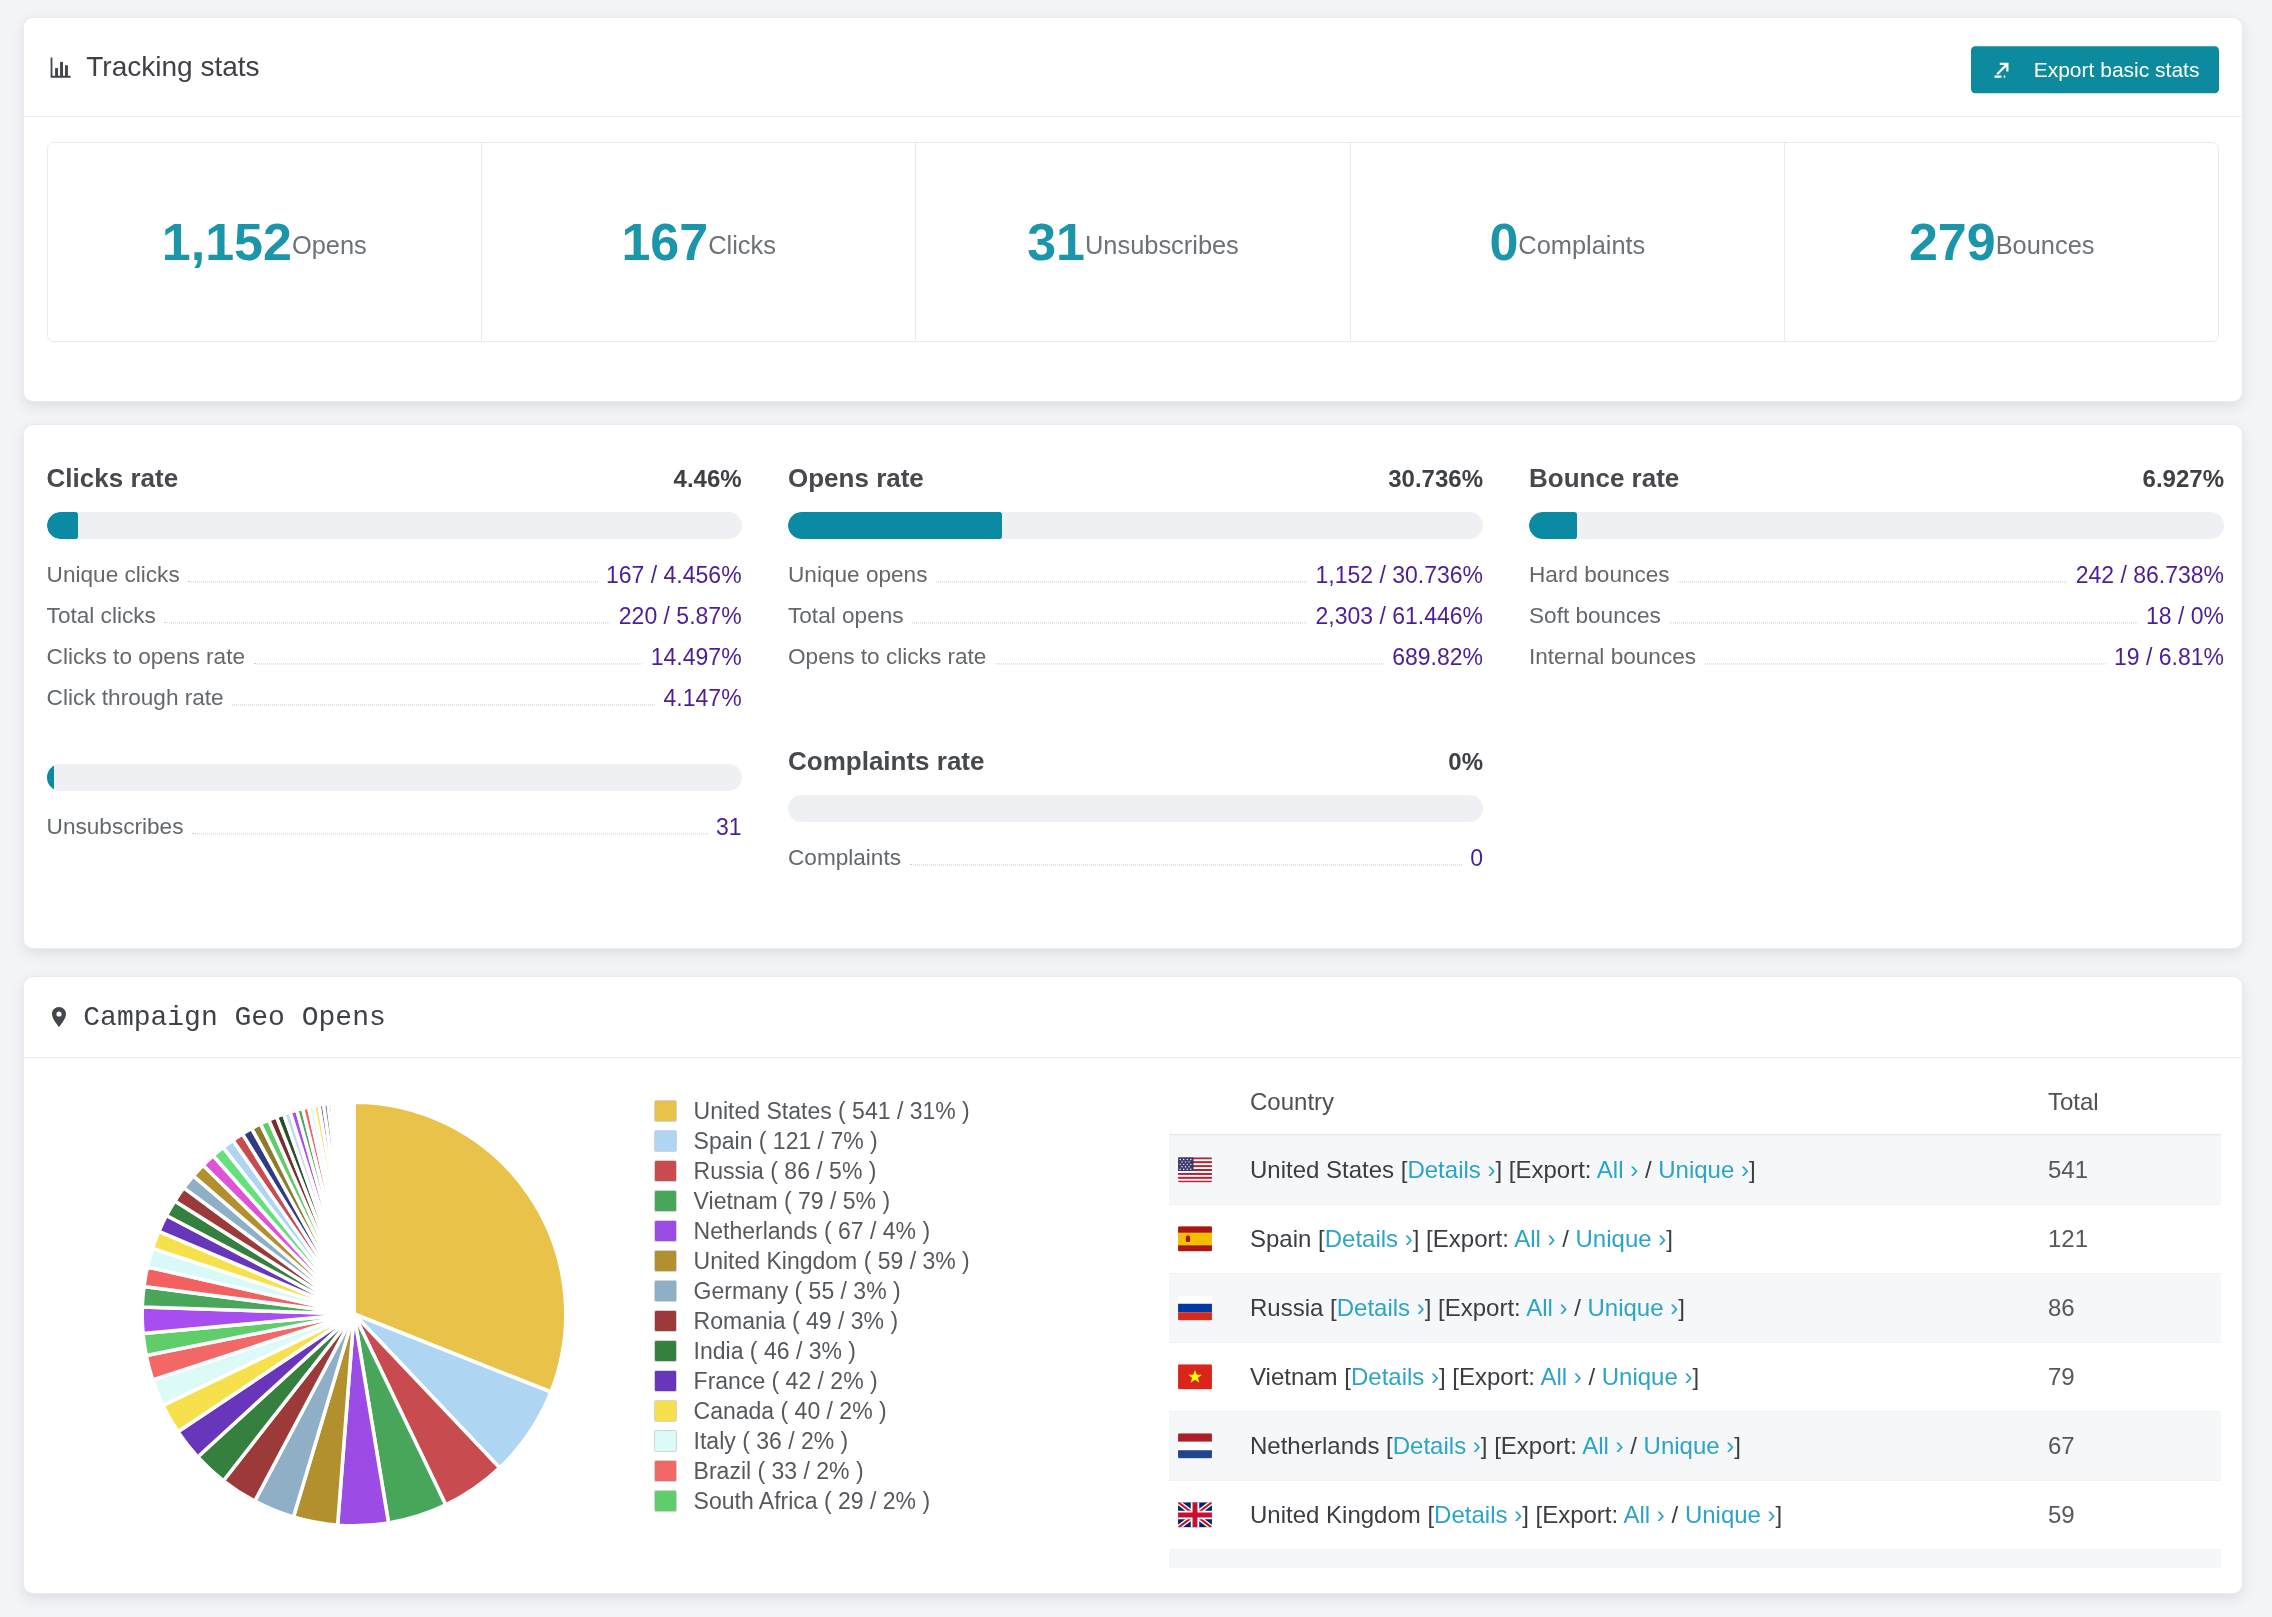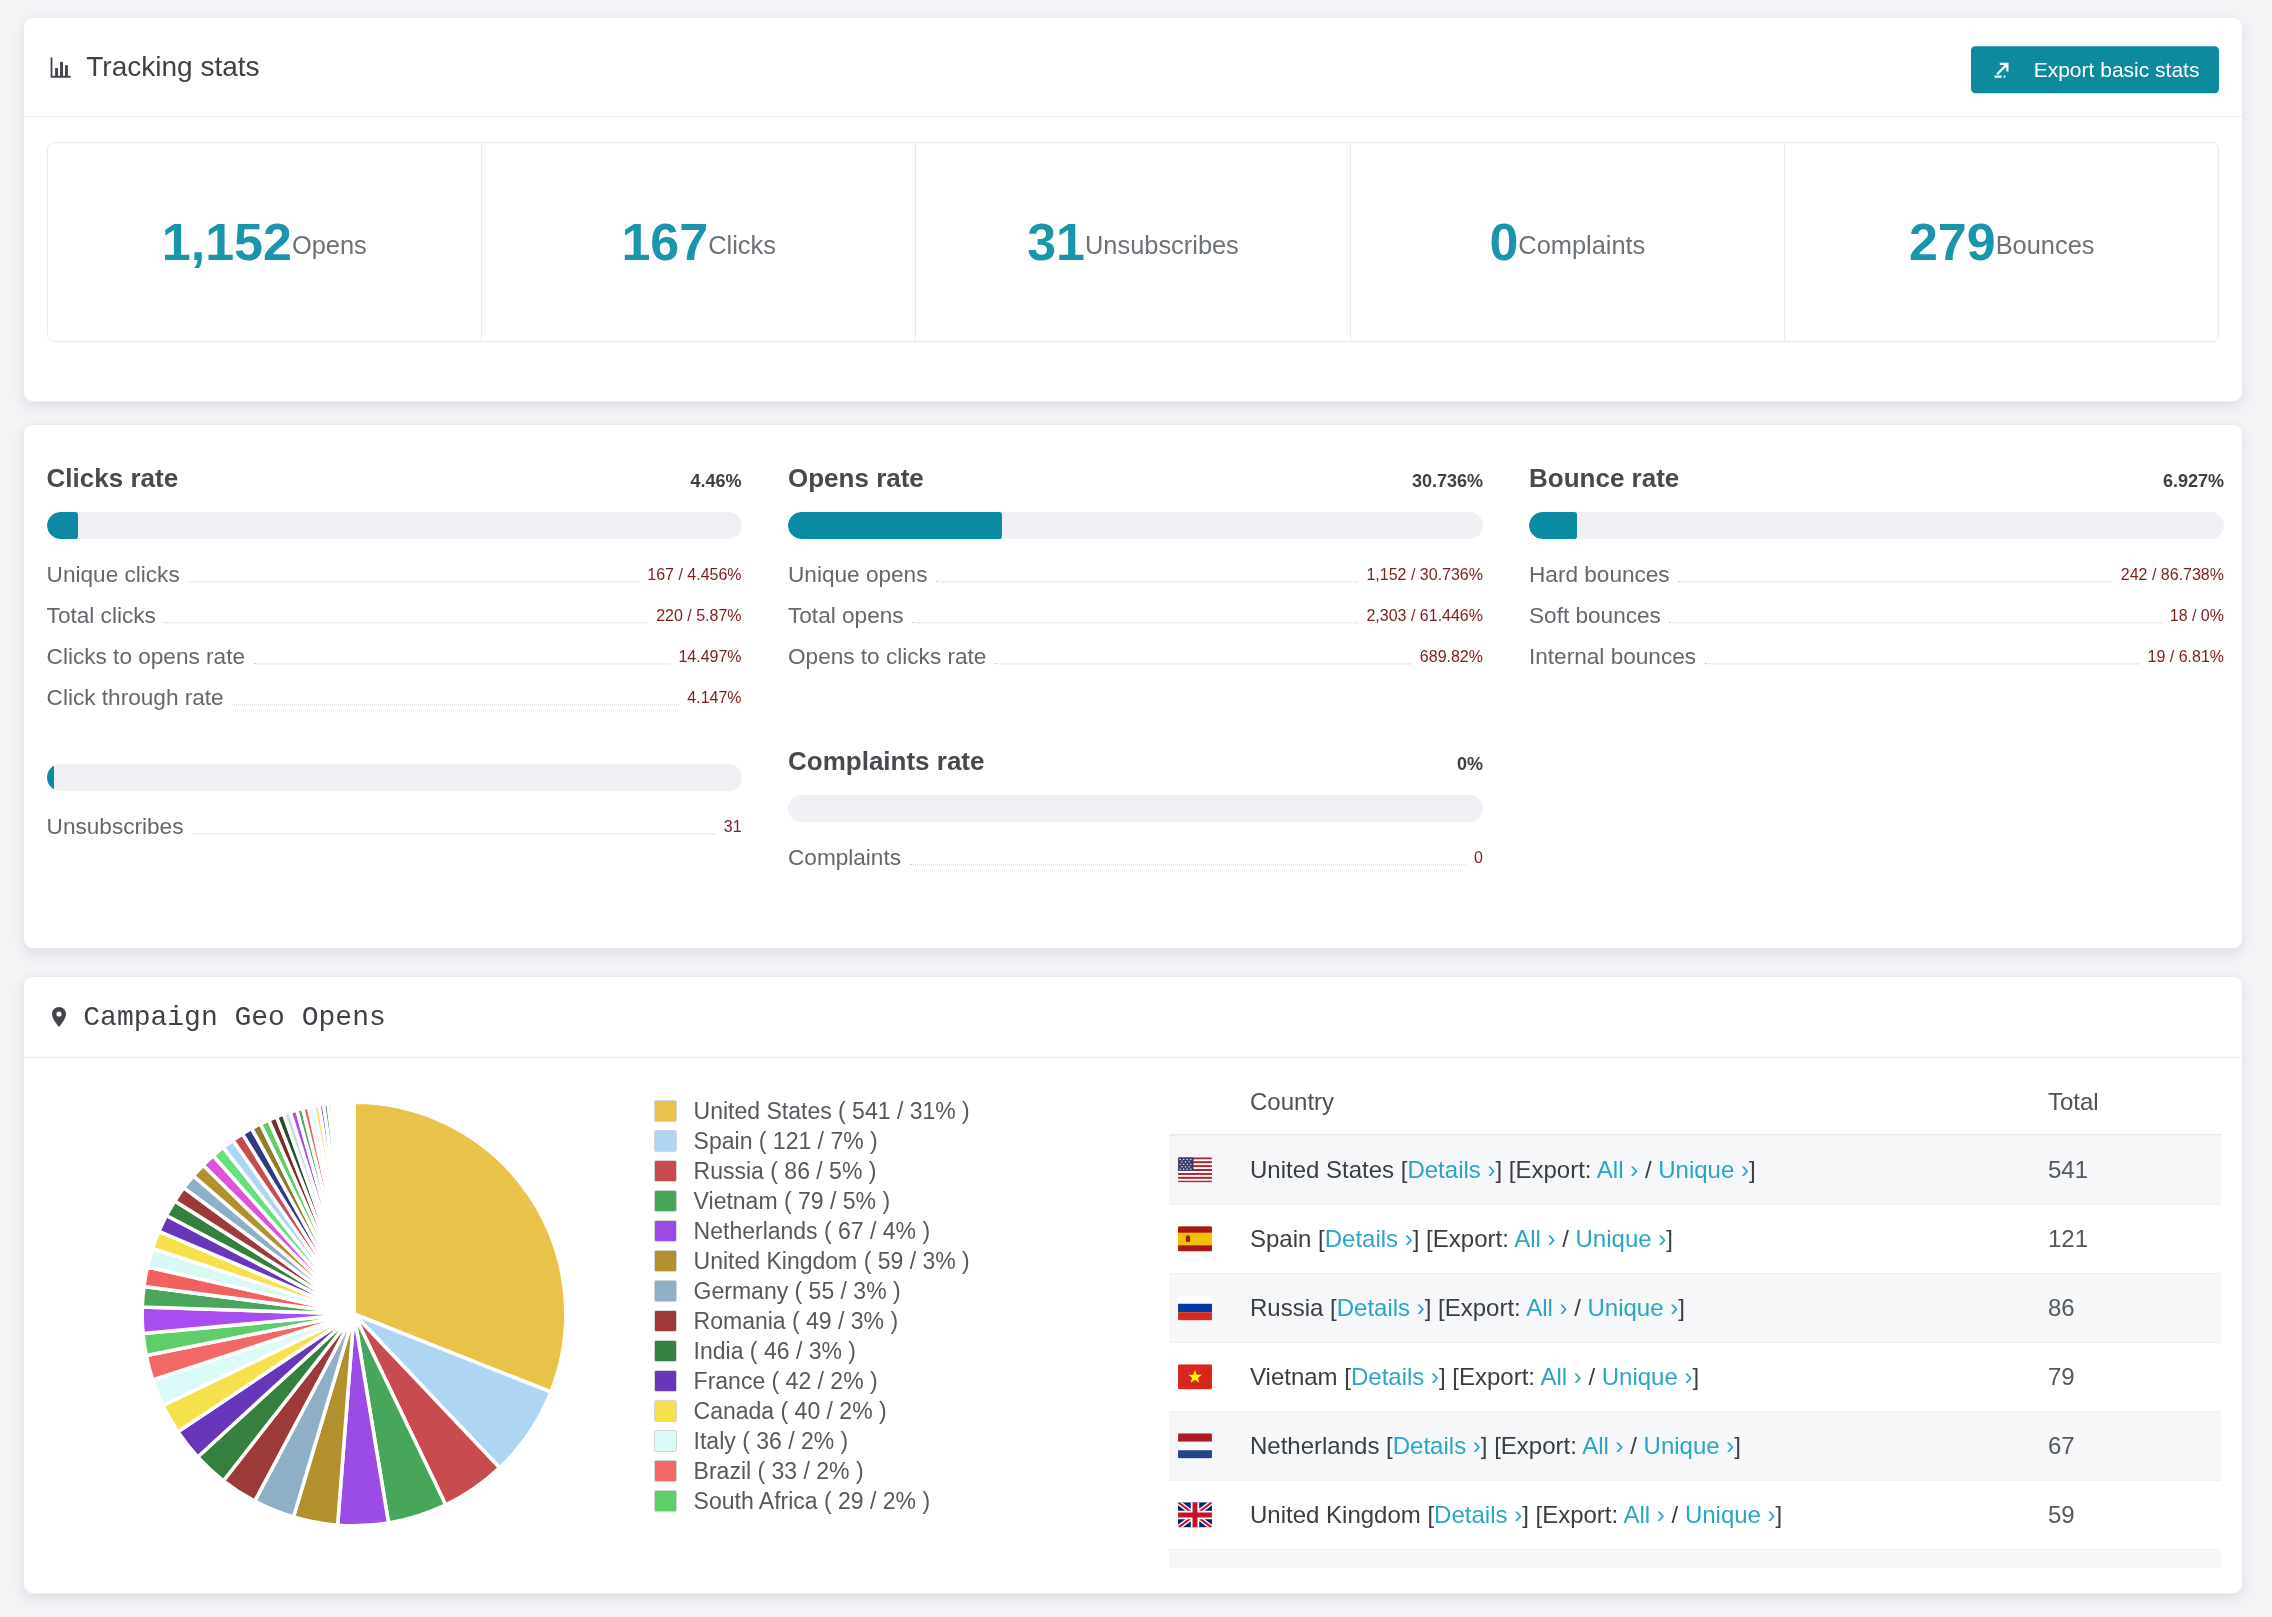--- a/index.html
+++ b/index.html
@@ -38,28 +38,28 @@
     border-right:0.7px solid #e8eaec;
   }
   .summary-cell:last-child{border-right:none;}
   .summary-value{font-size:52px;font-weight:700;color:#1b95a9;line-height:56px;}
   .summary-label{font-size:25.4px;color:#6d7277;margin-top:7px;}
   
   #card-rates{top:424px;height:525px;}
   .rate-block{position:absolute;width:695px;}
   .rate-head{display:flex;justify-content:space-between;align-items:baseline;}
   .rate-title{font-size:26px;font-weight:700;color:#46494d;}
-  .rate-value{font-size:18px;font-weight:700;color:#3d4044;}
+  .rate-value{font-size:24px;font-weight:700;color:#3d4044;}
   .bar{margin-top:18.4px;height:27px;background:#eef0f3;border-radius:13.4px;overflow:hidden;}
   .bar i{display:block;height:100%;background:#0b8ba3;border-radius:13.4px 2.8px 2.8px 13.4px;width:0;}
   .rrows{margin-top:15.5px;}
   .rrow{height:41px;display:flex;align-items:center;}
   .rlabel{font-size:22.6px;color:#63686d;white-space:nowrap;}
   .rleader{flex:1;border-bottom:1.4px dotted #c7cace;margin:0 8.5px;transform:translateY(6.4px);}
-  .rvalue{font-size:16px;color:#7f1d1d;white-space:nowrap;}
+  .rvalue{font-size:23px;color:#4c1d95;white-space:nowrap;}
   
   #card-geo{top:976px;height:618px;}
   #card-geo .card-header{height:81px;font-family:Liberation Mono, monospace;}
   .pie-wrap{position:absolute;left:97px;top:104px;width:466px;height:466px;}
   .legend{position:absolute;left:630px;top:119px;}
   .legend-item{height:30px;display:flex;align-items:center;cursor:pointer;}
   .sw{width:22.6px;height:22.6px;border:1.4px solid #d2d5d8;border-radius:2.1px;box-sizing:border-box;margin-right:17px;flex:none;}
   .legend-label{font-size:23px;color:#55595d;white-space:nowrap;}
   .geo-table{position:absolute;left:1145px;top:111px;width:1052px;height:480px;overflow:hidden;}
   .thead{height:47px;display:flex;align-items:flex-start;border-bottom:1.4px solid #e4e6e8;box-sizing:border-box;}

